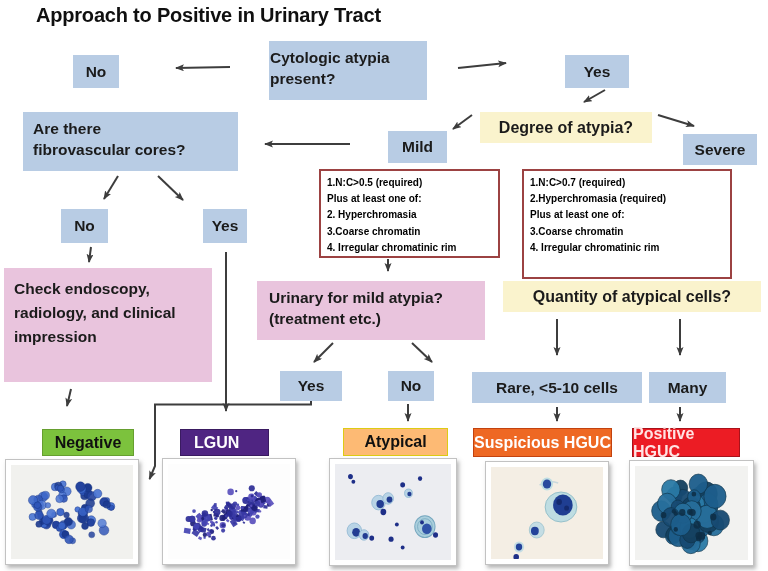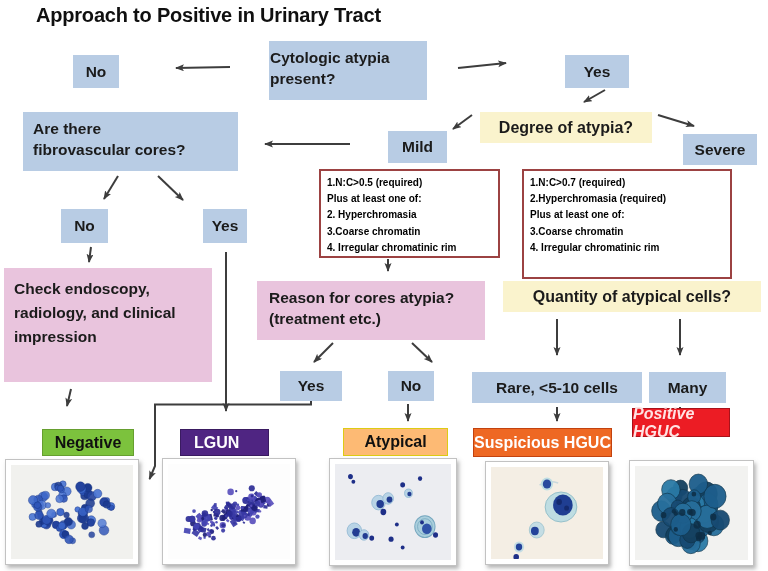--- a/index.html
+++ b/index.html
@@ -97,21 +97,21 @@
   </div>
 
   <div class="node crit" style="left:522px;top:169px;width:210px;height:110px">
     <div>1.N:C&gt;0.7 (required)</div>
     <div>2.Hyperchromasia (required)</div>
     <div>Plus at least one of:</div>
     <div>3.Coarse chromatin</div>
     <div>4. Irregular chromatinic rim</div>
   </div>
 
-  <div class="node pink lbl pre" style="left:257px;top:281px;width:228px;height:59px;padding:6px 12px">Reason for cores atypia?
+  <div class="node pink lbl pre" style="left:257px;top:281px;width:228px;height:59px;padding:6px 12px">Urinary for mild atypia?
 (treatment etc.)</div>
 
   <div class="node blue center lbl" style="left:280px;top:371px;width:62px;height:30px">Yes</div>
 
   <div class="node blue center lbl" style="left:388px;top:371px;width:46px;height:30px">No</div>
 
   <div class="node cream center lbl big" style="left:503px;top:281px;width:258px;height:31px">Quantity of atypical cells?</div>
 
   <div class="node blue center lbl" style="left:472px;top:372px;width:170px;height:31px">Rare, &lt;5-10 cells</div>
 
@@ -122,21 +122,21 @@
     </div>
   <div class="result leftal" style="left: 180px; top: 429px; width: 89px; height: 27px; background: rgb(79, 37, 130); border-color: rgb(58, 27, 97); color: rgb(255, 255, 255);">
       <span>LGUN</span>
     </div>
   <div class="result" style="left: 343px; top: 428px; width: 105px; height: 28px; background: #fdba74; border-color: rgb(221, 203, 20); color: rgb(16, 16, 16);">
       <span>Atypical</span>
     </div>
   <div class="result" style="left: 473px; top: 428px; width: 139px; height: 29px; background: rgb(238, 104, 35); border-color: rgb(194, 66, 15); color: rgb(255, 255, 255);">
       <span>Suspicious HGUC</span>
     </div>
-  <div class="result" style="left: 632px; top: 408px; width: 98px; height: 29px; background: rgb(236, 28, 36); border-color: rgb(168, 18, 26); color: rgb(255, 227, 227); font-style: italic;">
+  <div class="result" style="left: 632px; top: 428px; width: 108px; height: 29px; background: rgb(236, 28, 36); border-color: rgb(168, 18, 26); color: rgb(255, 227, 227);">
       <span>Positive HGUC</span>
     </div>
 
   <div class="frame" style="left:5px;top:459px;width:134px;height:106px">
       <div class="inner" style="background: rgb(241, 241, 238);">
         <svg viewBox="0 0 120 92" preserveAspectRatio="none" class="cell">
           <circle cx="70.7" cy="47.5" r="4.7" fill="#1c3a8f" stroke="#14307c" stroke-width="0.4" opacity="0.90"></circle>
           <circle cx="35.7" cy="58.1" r="3.1" fill="#3b66c9" stroke="#14307c" stroke-width="0.4" opacity="0.95"></circle>
           <circle cx="59.2" cy="58.4" r="4.3" fill="#3b66c9" stroke="#14307c" stroke-width="0.4" opacity="0.84"></circle>
           <circle cx="44.3" cy="58.6" r="3.8" fill="#24439e" stroke="#14307c" stroke-width="0.4" opacity="1.00"></circle>

